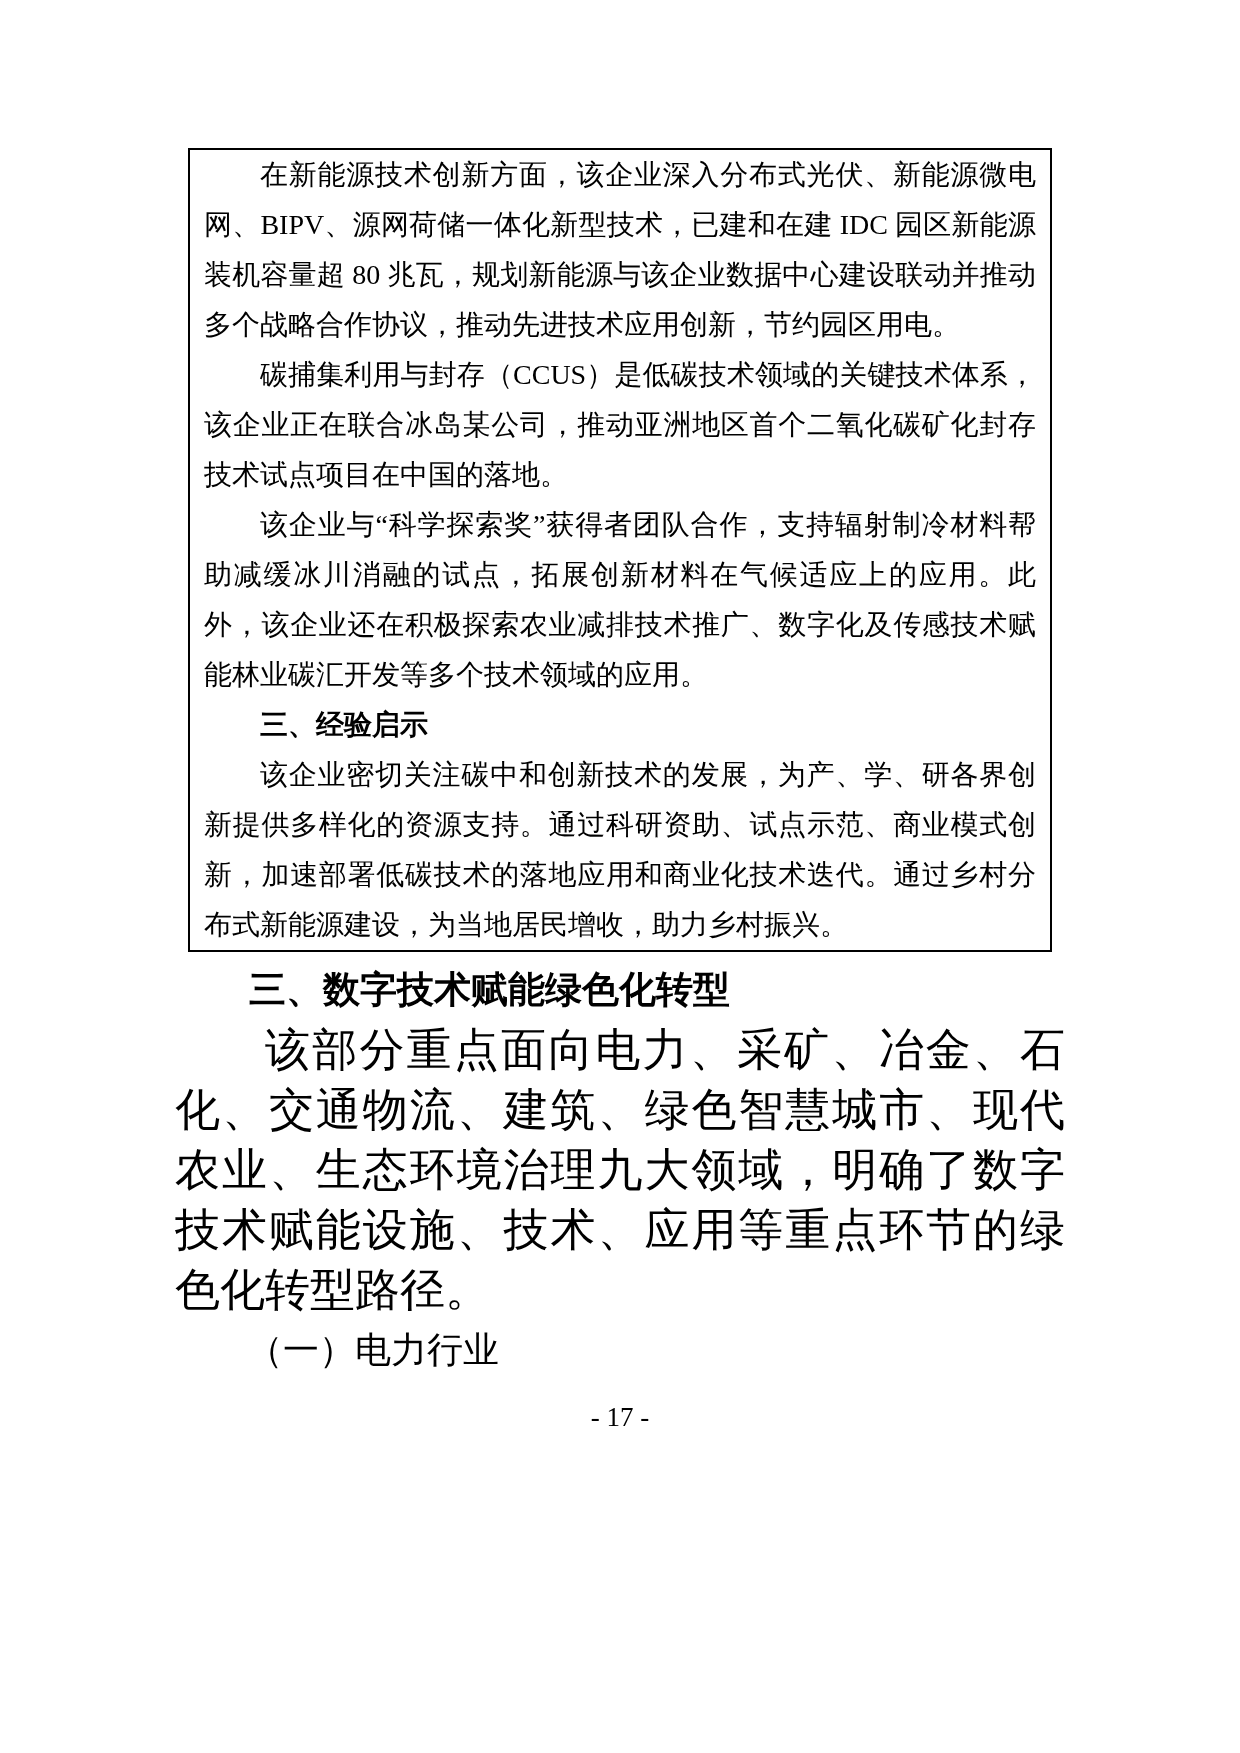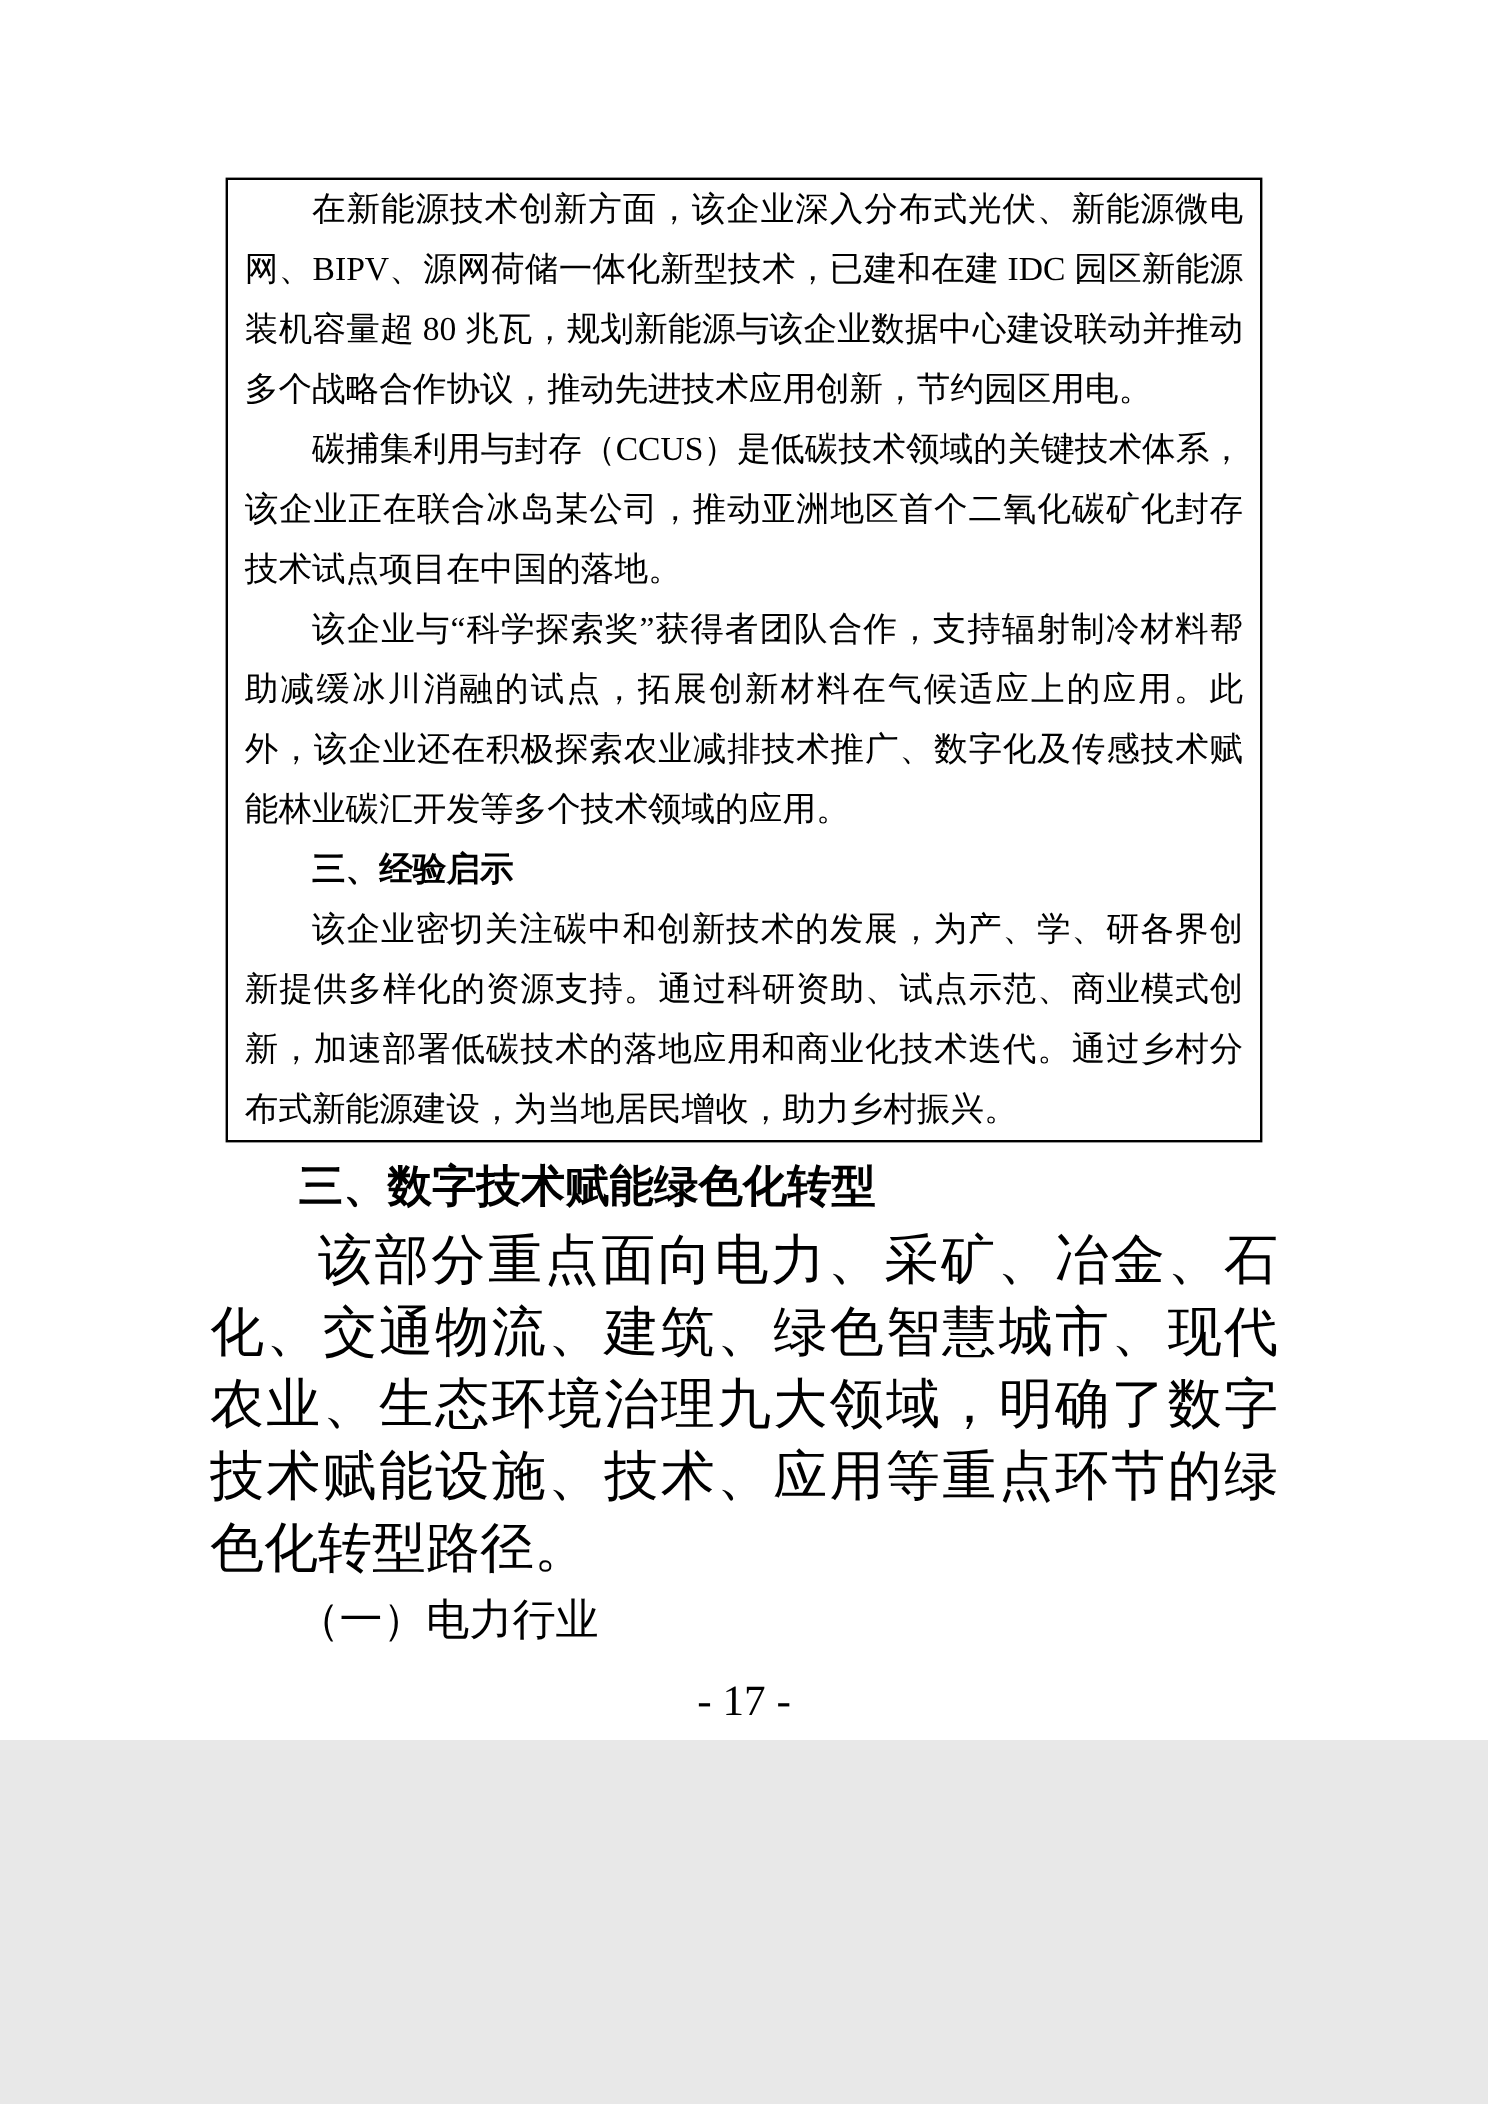--- a/index.html
+++ b/index.html
@@ -3,21 +3,21 @@
 <meta charset="utf-8">
 <style>
   html, body {
     margin: 0;
     padding: 0;
     background: #e8e8e8;
   }
   .page {
     position: relative;
     width: 1240px;
-    height: 1450px;
+    height: 1753px;
     margin: 0 auto;
     background: #ffffff;
     color: #000000;
     font-family: "Liberation Serif", "DejaVu Serif", serif;
     box-sizing: border-box;
     padding: 148px 175px 0 175px;
     overflow: hidden;
   }
   .case-box {
     box-sizing: border-box;
@@ -56,21 +56,21 @@
   }
   .sub-heading {
     margin: 0;
     font-size: 36px;
     line-height: 60px;
     font-weight: 400;
     text-indent: 2em;
   }
   .page-number {
     margin-top: 22px;
-    font-size: 36px;
+    font-size: 27px;
     line-height: 30px;
     text-align: center;
   }
 </style>
 </head>
 <body>
 
 <div class="page">
 
   <div class="case-box">

